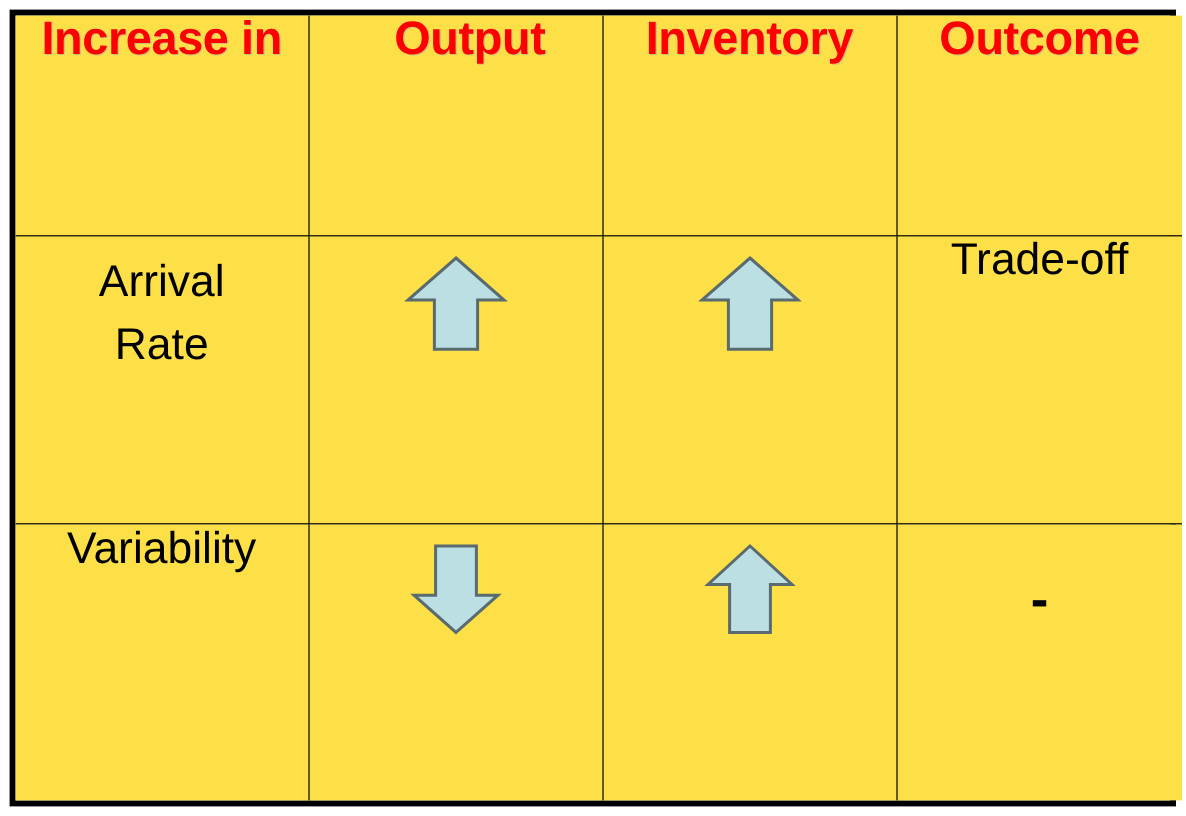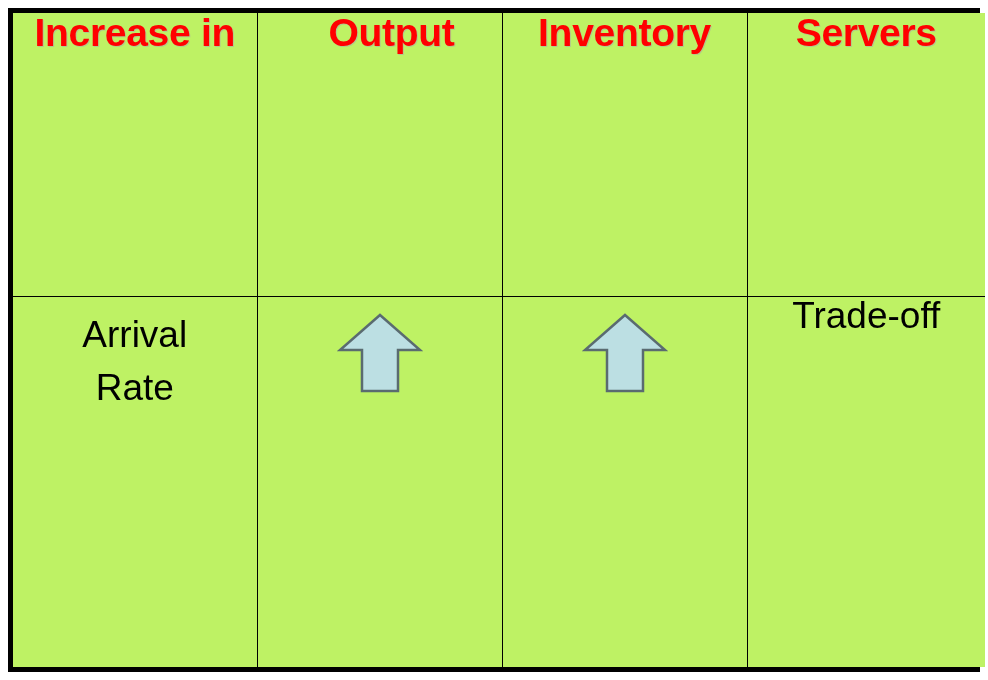--- a/index.html
+++ b/index.html
@@ -32,21 +32,21 @@
     table-layout: fixed;
   }
 
   table.matrix td,
   table.matrix th {
     border: 1px solid #000000;
     padding: 0;
     margin: 0;
     text-align: center;
     vertical-align: top;
-    background: #bef264;
+    background: #fde047;
   }
   table.matrix tr > *:first-child { border-left: none; }
   table.matrix tr > *:last-child  { border-right: none; }
   table.matrix tr:first-child > * { border-top: none; }
   table.matrix tr:last-child  > * { border-bottom: none; }
 
   
   col.c1 { width: 244px; }
   col.c2 { width: 245px; }
   col.c3 { width: 245px; }
@@ -128,21 +128,21 @@
         <col class="c2">
         <col class="c3">
         <col class="c4">
     </colgroup>
     <tbody>
 
       <tr class="r-head">
         <th class="head-cell" style="color: rgb(255, 0, 0);">Increase in</th>
         <th class="head-cell" style="color: rgb(255, 0, 0); padding-left: 24px;">Output</th>
         <th class="head-cell" style="color: rgb(255, 0, 0);">Inventory</th>
-        <th class="head-cell" style="color: rgb(255, 0, 0);">Servers</th>
+        <th class="head-cell" style="color: rgb(255, 0, 0);">Outcome</th>
       </tr>
 
 
       <tr class="r-2">
         <td class="label-cell wide-lead">Arrival
 Rate</td>
         <td class="arrow-cell">
           <span class="arrow-wrap">
             <svg width="86" height="84" viewBox="0 0 86 84" aria-hidden="true">
               <polygon class="arrow-shape" points="43,4 83,39 61,39 61,80 25,80 25,39 3,39" fill="#bcdfe3" stroke="#5a6b70"></polygon>
@@ -153,17 +153,35 @@
           <span class="arrow-wrap">
             <svg width="86" height="84" viewBox="0 0 86 84" aria-hidden="true">
               <polygon class="arrow-shape" points="43,4 83,39 61,39 61,80 25,80 25,39 3,39" fill="#bcdfe3" stroke="#5a6b70"></polygon>
             </svg>
           </span>
         </td>
         <td class="outcome-cell">Trade-off</td>
       </tr>
 
 
+      <tr class="r-4">
+        <td class="label-cell">Variability</td>
+        <td class="arrow-cell">
+          <span class="arrow-wrap">
+            <svg width="76" height="80" viewBox="0 0 76 80" aria-hidden="true">
+              <polygon class="arrow-shape" points="38,76 73,45 55,45 55,4 21,4 21,45 3,45" fill="#bcdfe3" stroke="#5a6b70"></polygon>
+            </svg>
+          </span>
+        </td>
+        <td class="arrow-cell">
+          <span class="arrow-wrap">
+            <svg width="76" height="80" viewBox="0 0 76 80" aria-hidden="true">
+              <polygon class="arrow-shape" points="38,4 73,36 55,36 55,76 21,76 21,36 3,36" fill="#bcdfe3" stroke="#5a6b70"></polygon>
+            </svg>
+          </span>
+        </td>
+        <td class="outcome-cell sym-mid">-</td>
+      </tr>
 
 
     </tbody>
   </table>
 </div>
 
 </body></html>

